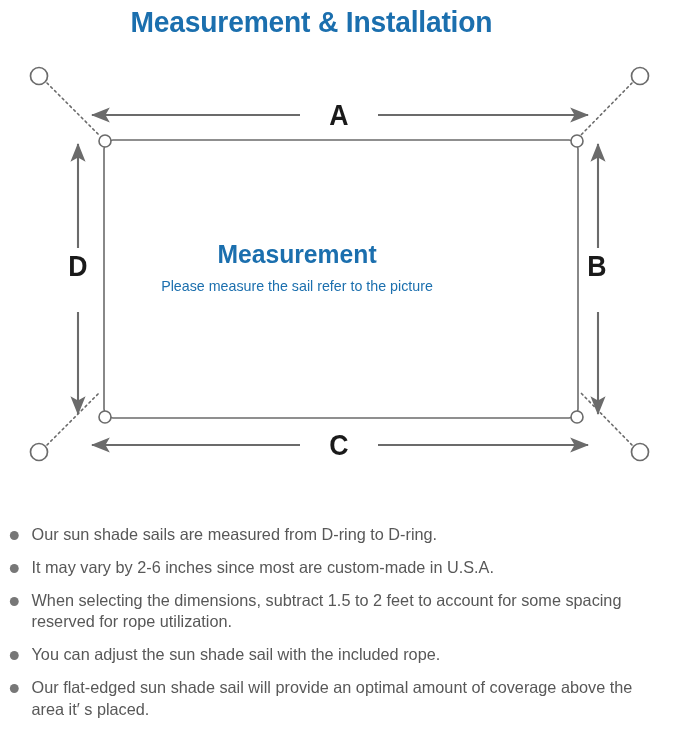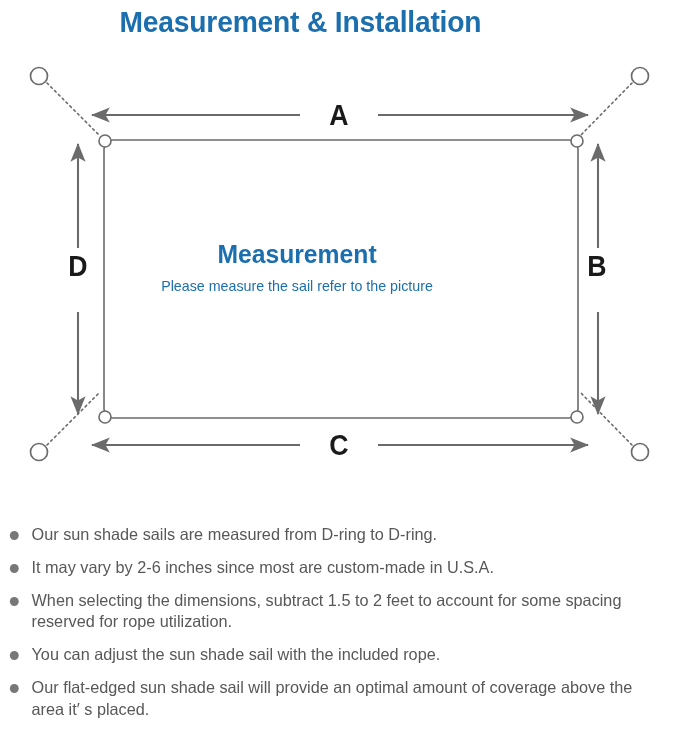--- a/index.html
+++ b/index.html
@@ -12,21 +12,21 @@
     height: 739px;
     position: relative;
     overflow: hidden;
     font-family: "Liberation Sans", sans-serif;
     -webkit-font-smoothing: antialiased;
   }
 
   
   #title-bar {
     position: absolute;
-    left: 0;
+    left: 11px;
     top: 0;
     width: 600px;
     height: 44px;
     display: flex;
     align-items: center;
     justify-content: center;
   }
   #page-title {
     font-size: 30px;
     font-weight: bold;

